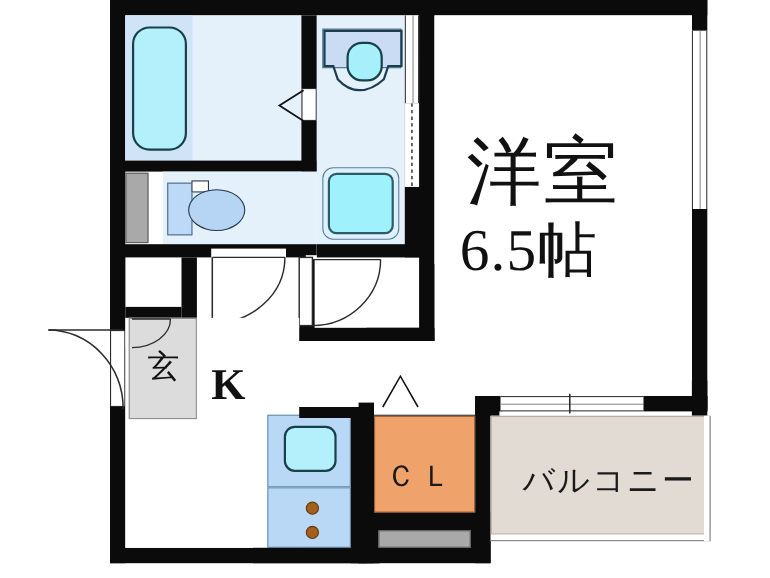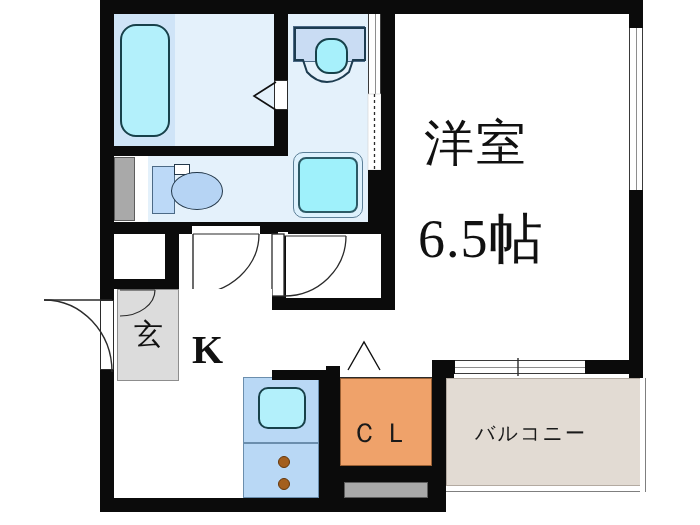--- a/index.html
+++ b/index.html
@@ -110,46 +110,44 @@
 
   .door-gap { background: #ffffff; }
 
   .label {
     position: absolute;
     color: #111111;
     white-space: nowrap;
     line-height: 1;
   }
   .label-room {
-    font-size: 50px;
+    font-size: 68px;
     letter-spacing: 2px;
-    font-family: Liberation Mono, monospace;
   }
   .label-area {
     font-size: 54px;
     letter-spacing: 1px;
-    margin-top: 12px;
   }
   .label-k {
     font-size: 40px;
     font-weight: 700;
   }
   .label-genkan { font-size: 29px; }
   .label-sb {
     font-size: 20px;
     letter-spacing: 3px;
     color: #3a1f08;
   }
   .label-cl {
     font-size: 27px;
     letter-spacing: 5px;
     color: #1a1a1a;
   }
   .label-balcony {
-    font-size: 20px;
+    font-size: 29px;
     letter-spacing: 2px;
     color: #1a1a1a;
   }
   svg { position: absolute; overflow: visible; }
 </style>
 </head>
 <body>
 
 <div id="plan">
 

